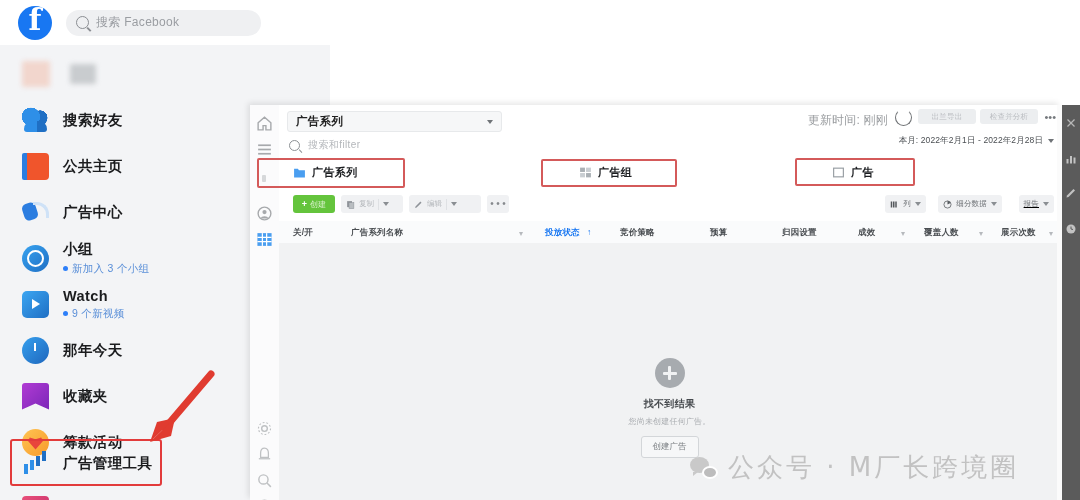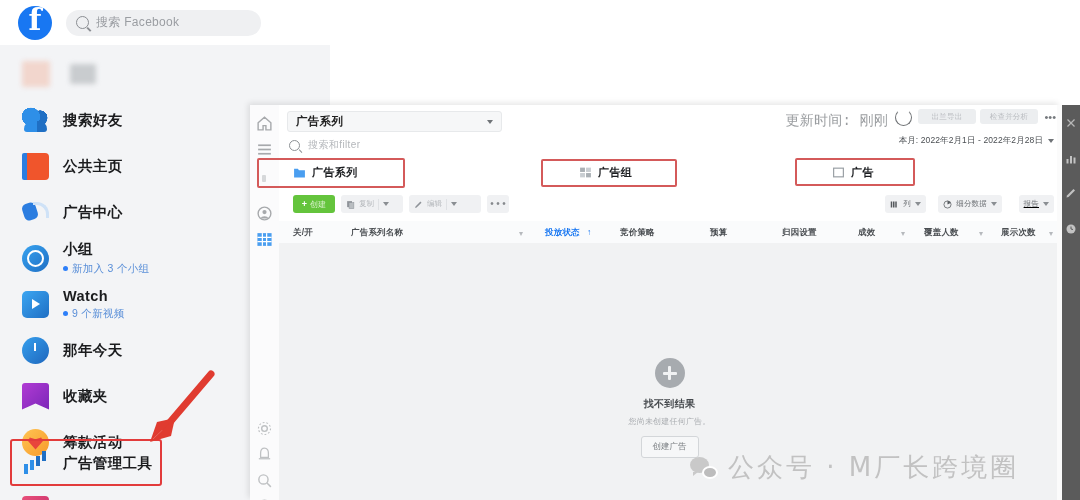--- a/index.html
+++ b/index.html
@@ -78,21 +78,21 @@
   
   #ph{position:absolute;left:29px;top:0;width:781px;height:48px;background:#fff;border-bottom:1px solid #eceef0;}
   #acct-select{position:absolute;left:8px;top:6px;width:215px;height:21px;background:#f6f7f8;border:1px solid #e7e9eb;border-radius:3px;display:flex;align-items:center;padding:0 8px;box-sizing:border-box;}
   #acct-select .lbl{font-size:11.5px;color:#222;font-weight:bold;letter-spacing:.3px;}
   #acct-select .cv{margin-left:auto;width:0;height:0;border-left:3px solid transparent;border-right:3px solid transparent;border-top:4px solid #6f7377;}
   #ph-search{position:absolute;left:10px;top:33px;display:flex;align-items:center;}
   #ph-search .mag{width:9px;height:9px;border:1.4px solid #8d9195;border-radius:50%;position:relative;}
   #ph-search .mag::after{content:"";position:absolute;width:1.4px;height:4px;background:#8d9195;right:-2px;bottom:-3px;transform:rotate(-45deg);}
   #ph-search .ph-t{font-size:10px;color:#b3b6ba;margin-left:8px;letter-spacing:.4px;text-align:center;}
 
-  #upd{position:absolute;right:172px;top:7px;font-size:14px;color:#9a9da0;letter-spacing:.2px;font-family:Liberation Mono, monospace;}
+  #upd{position:absolute;right:172px;top:7px;font-size:12px;color:#9a9da0;letter-spacing:.2px;}
   #refresh{position:absolute;right:148px;top:4px;width:15px;height:15px;border:1.6px solid #6e7174;border-radius:50%;border-top-color:transparent;}
   .ghost-btn{position:absolute;top:4px;height:15px;background:#eceef0;border-radius:3px;display:flex;align-items:center;justify-content:center;}
   .ghost-btn span{font-size:7.5px;color:#b9bcc0;letter-spacing:.2px;}
   #gb1{right:84px;width:58px;}
   #gb2{right:22px;width:58px;}
   #more-h{position:absolute;right:4px;top:10px;font-size:11px;color:#75797d;line-height:4px;}
 
   #daterange{position:absolute;right:6px;top:30px;display:flex;align-items:center;gap:5px;}
   #daterange .dt{font-size:8.5px;color:#4b4f53;letter-spacing:.1px;}
   #daterange .cv{width:0;height:0;border-left:3px solid transparent;border-right:3px solid transparent;border-top:4px solid #6f7377;}

